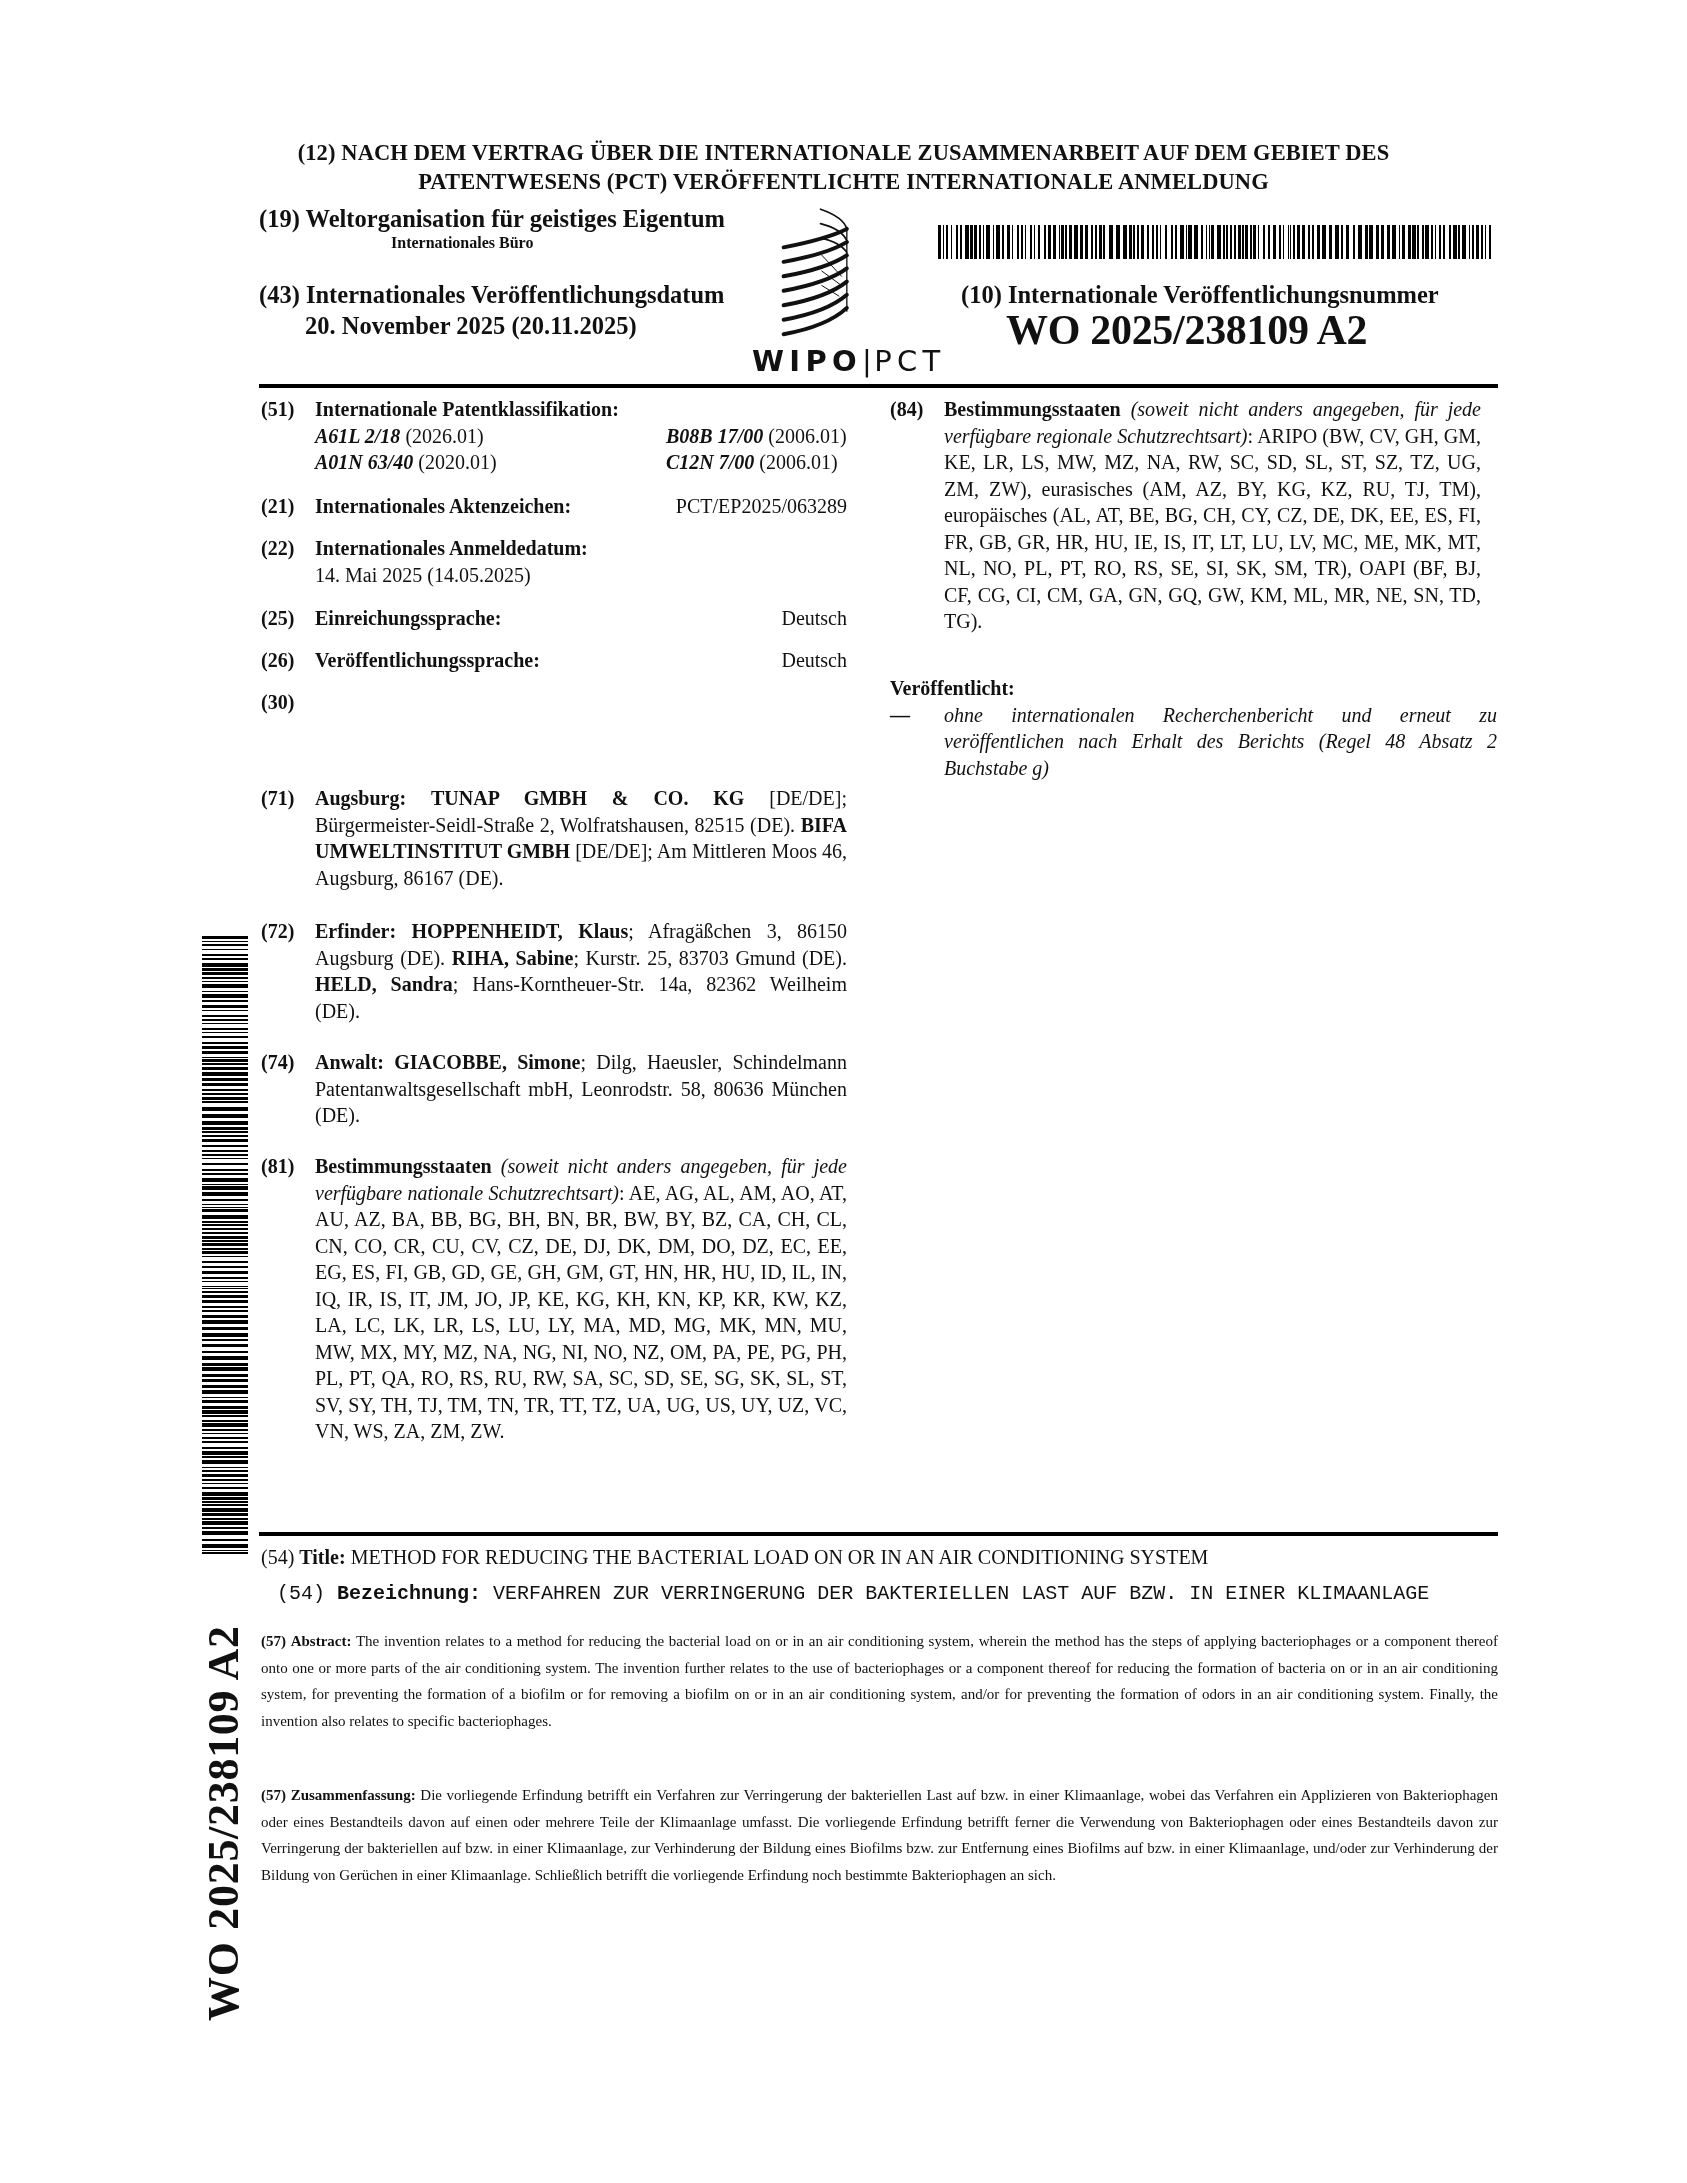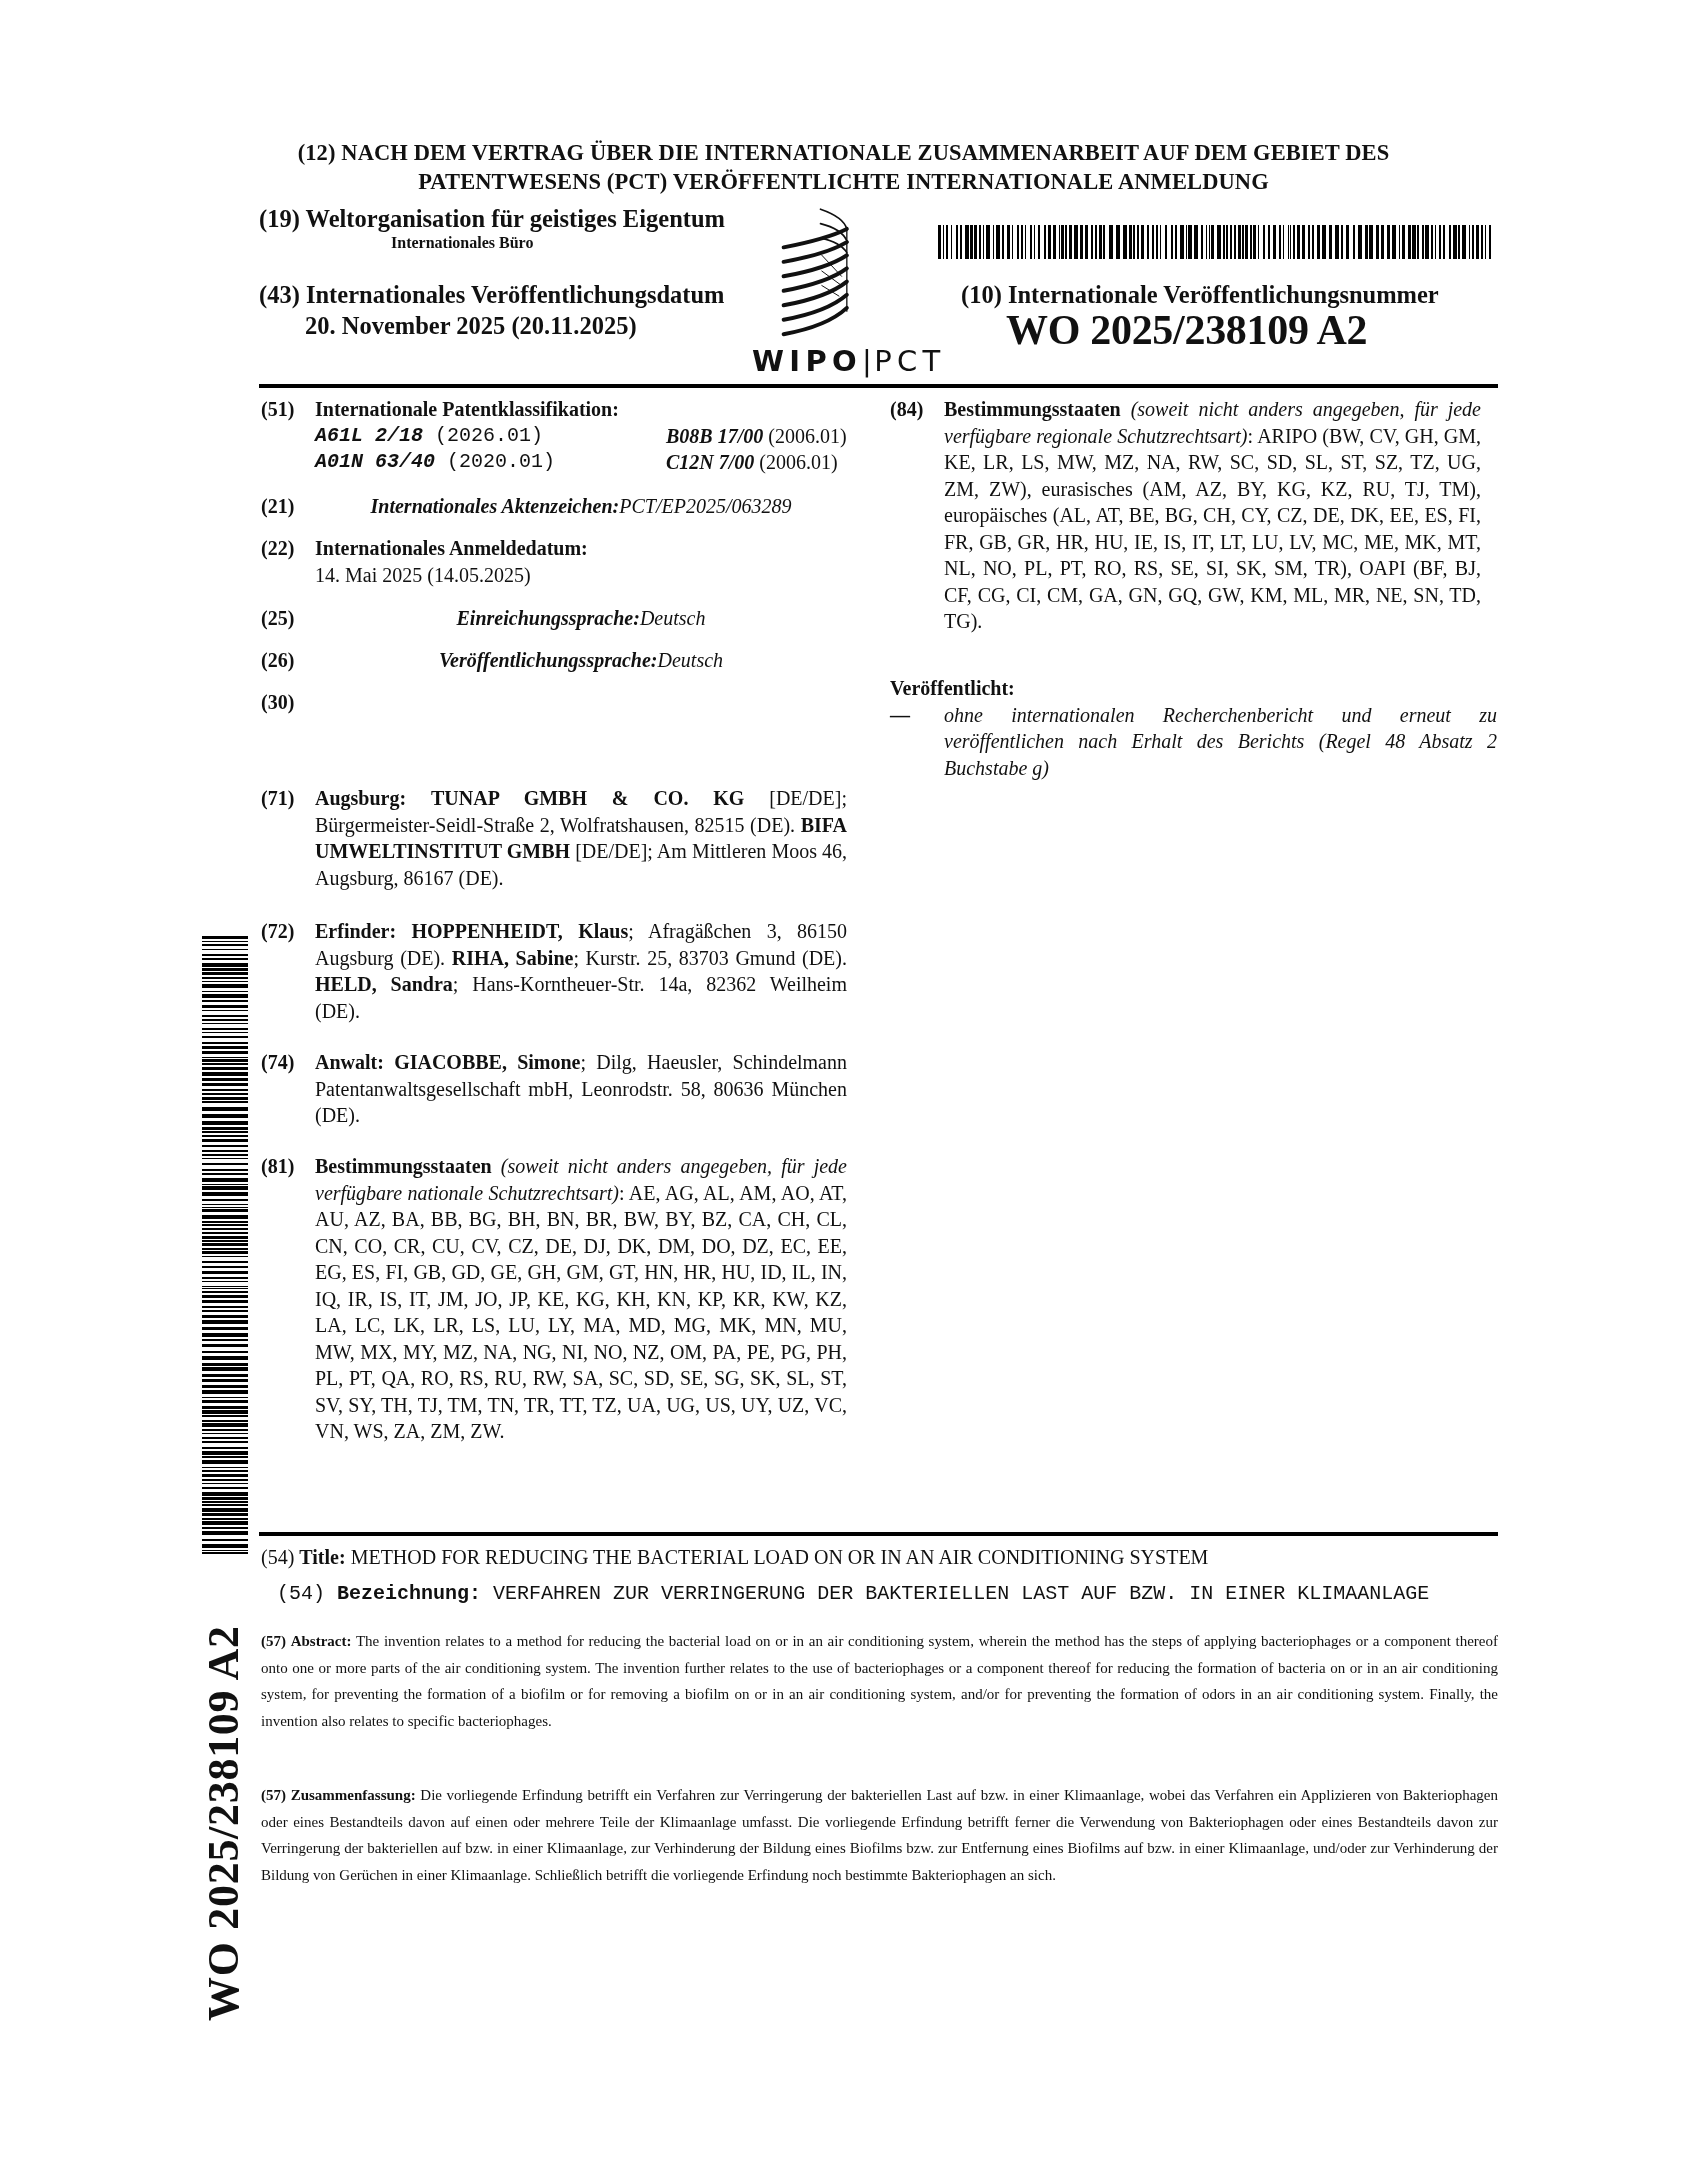--- a/index.html
+++ b/index.html
@@ -14,23 +14,23 @@
   .big19 { font-size: 24.5px; font-weight: bold; }
   .sub   { font-size: 16px; font-weight: bold; }
   .wo-num { font-size: 42px; font-weight: bold; letter-spacing: -0.3px; }
   .rule-thick { background: #000; height: 4px; }
 
   
   .fs { font-size: 20px; line-height: 26.5px; }
   .sec { position: absolute; font-size: 20px; line-height: 26.5px; }
   .num { position: absolute; left: 0; top: 0; }
   .content { position: absolute; left: 54px; right: 16px; top: 0; text-align: justify; }
-  .row-split { display: flex; justify-content: center; font-style: italic; }
+  .row-split { display: flex; justify-content: space-between; }
   .cls-row { display: flex; }
-  .cls-row span.c1 { width: 351px; display: inline-block; font-family: Liberation Mono, monospace; }
+  .cls-row span.c1 { width: 351px; display: inline-block; }
 
   
   .abs-p { font-size: 15px; line-height: 26.5px; text-align: justify; }
 
   
   .barcode-h { display: flex; align-items: stretch; height: 34px; }
   .barcode-h span { display: block; background: #000; height: 100%; }
   .barcode-v { display: flex; flex-direction: column; width: 46px; }
   .barcode-v span { display: block; background: #000; width: 100%; }
 

